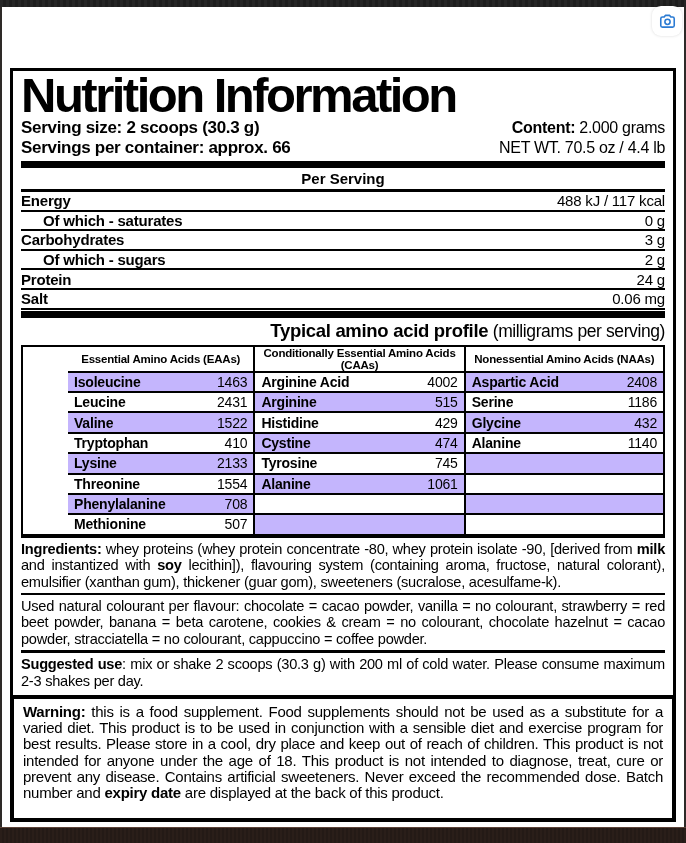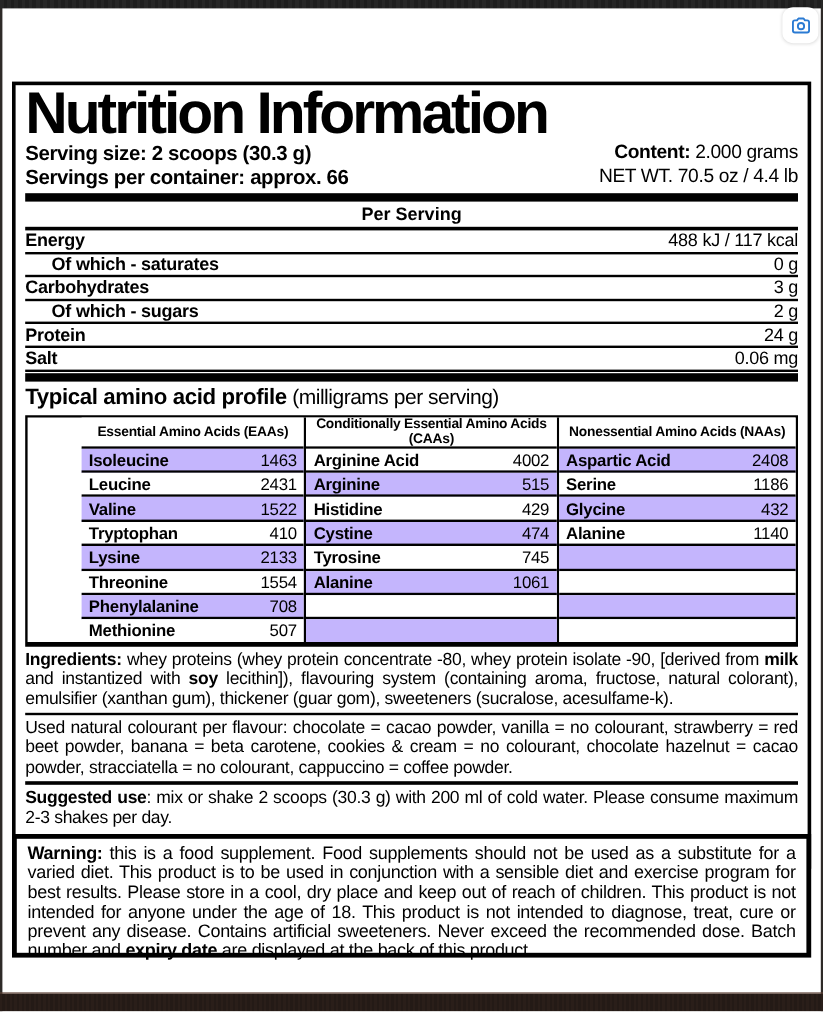--- a/index.html
+++ b/index.html
@@ -32,21 +32,21 @@
   .bar.after-facts{margin-top:1px;}
 
   .per-serving{font-weight:bold;text-align:center;font-size:15px;line-height:15px;
     padding:3px 0 3px;border-bottom:3px solid #000;}
 
   .fact-row{display:flex;justify-content:space-between;align-items:center;height:17.6px;
     border-bottom:2px solid #000;font-size:15px;letter-spacing:-0.2px;}
   .fact-row .lbl{font-weight:bold;}
   .fact-row.indent .lbl{padding-left:22px;}
 
-  .amino-head{padding:2px 0 3px;line-height:21px;}
+  .amino-head{padding:2px 0 3px;line-height:21px;text-align:right;}
   .amino-head b{font-size:18.5px;letter-spacing:-0.3px;}
   .amino-head span{font-size:17.5px;letter-spacing:-0.4px;}
 
   .amino-table{display:flex;border:2px solid #000;border-bottom-width:4px;padding-left:45px;}
   .amino-col{border-right:2px solid #000;display:flex;flex-direction:column;}
   .amino-col:last-child{border-right:none;}
   .amino-col.c0{flex:202;}
   .amino-col.c1{flex:227;}
   .amino-col.c2{flex:215;}
   .amino-col-header{height:24px;display:flex;align-items:center;justify-content:center;
@@ -55,21 +55,21 @@
     border-bottom:2px solid #000;padding:0 6px;font-size:14px;letter-spacing:-0.2px;background:#fff;}
   .amino-row:last-child{border-bottom:none;}
   .amino-row.shaded{background:#c4b5fd;}
   .amino-row .nm{font-weight:bold;}
 
   .para{font-size:14.6px;line-height:16.4px;text-align:justify;letter-spacing:-0.25px;padding:3px 0 2px;}
   .para b{letter-spacing:-0.25px;}
   .thin-sep{border-top:2px solid #000;margin-top:1px;}
   .thick-sep{border-top:3px solid #000;margin-top:1px;}
 
-  .warning-box{position:absolute;left:10px;top:695px;width:666px;height:103px;box-sizing:border-box;
+  .warning-box{position:absolute;left:10px;top:695px;width:666px;height:127px;box-sizing:border-box;
     border:4px solid #000;padding:2px 9px;background:#fff;z-index:2;}
   .warning-box .para{font-size:15px;line-height:16.2px;}
 </style>
 </head>
 <body>
 
 <div class="page">
   <div class="strip-top"></div>
   <div class="edge-left"></div>
   <div class="edge-right"></div>

